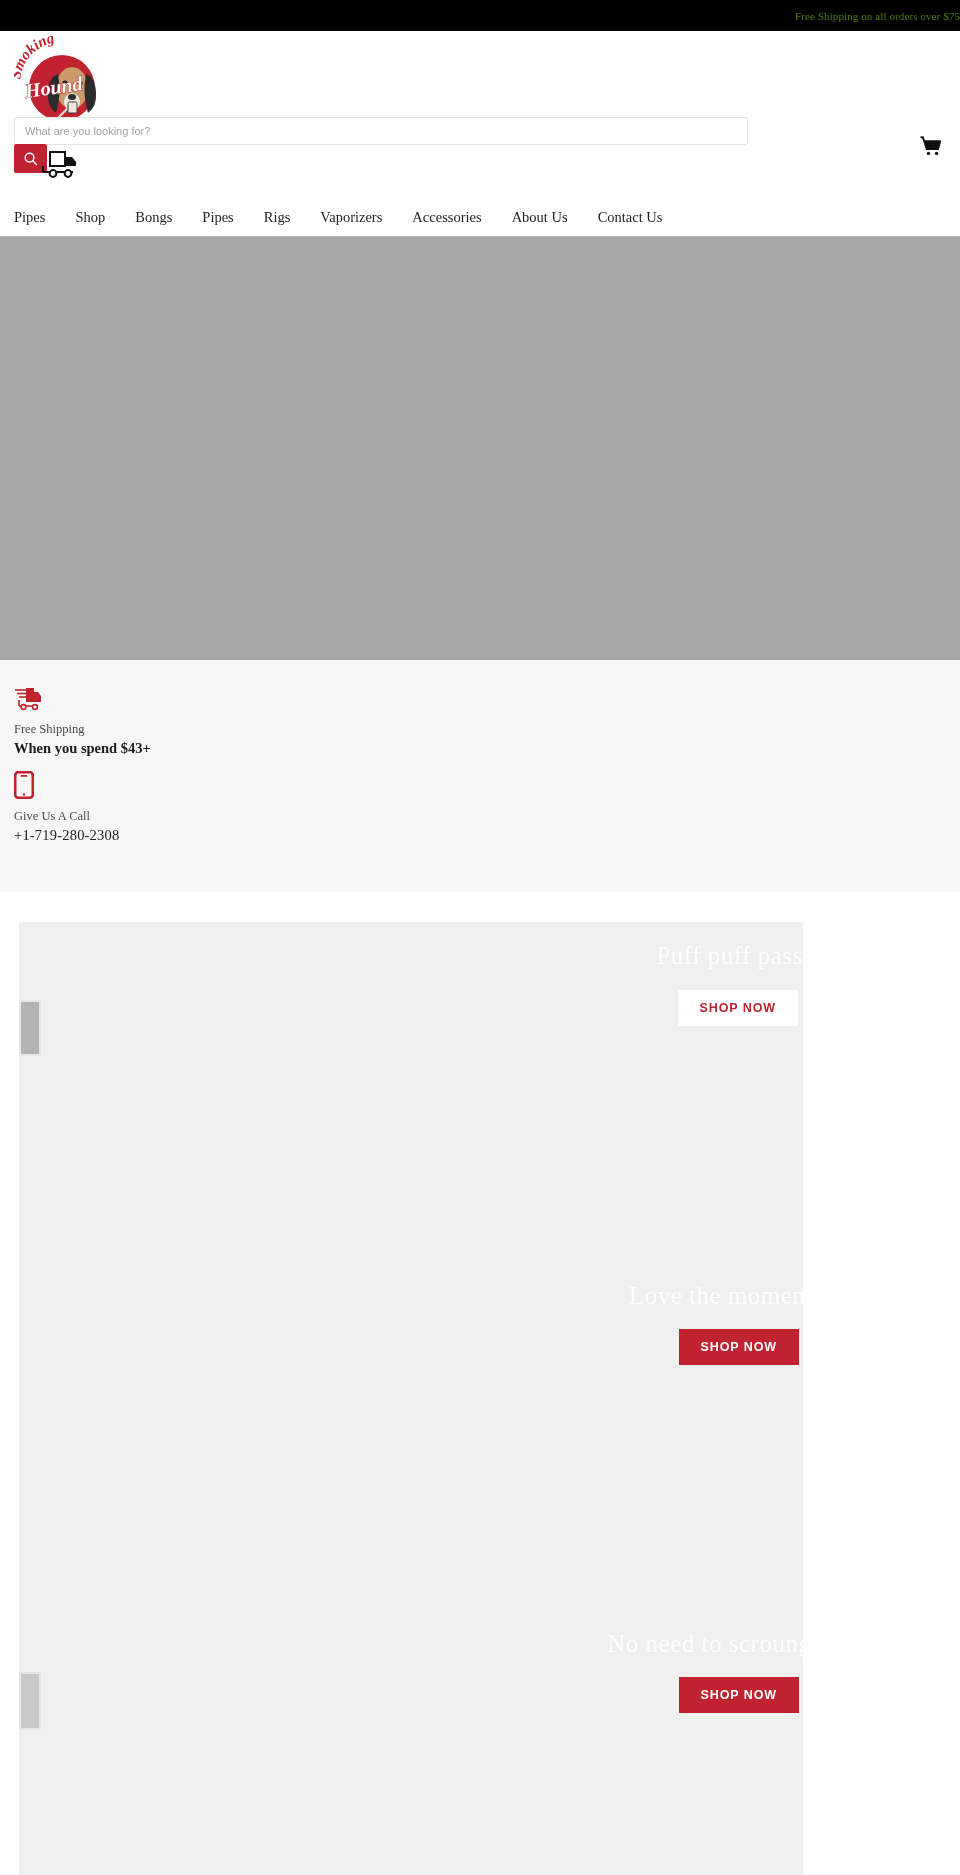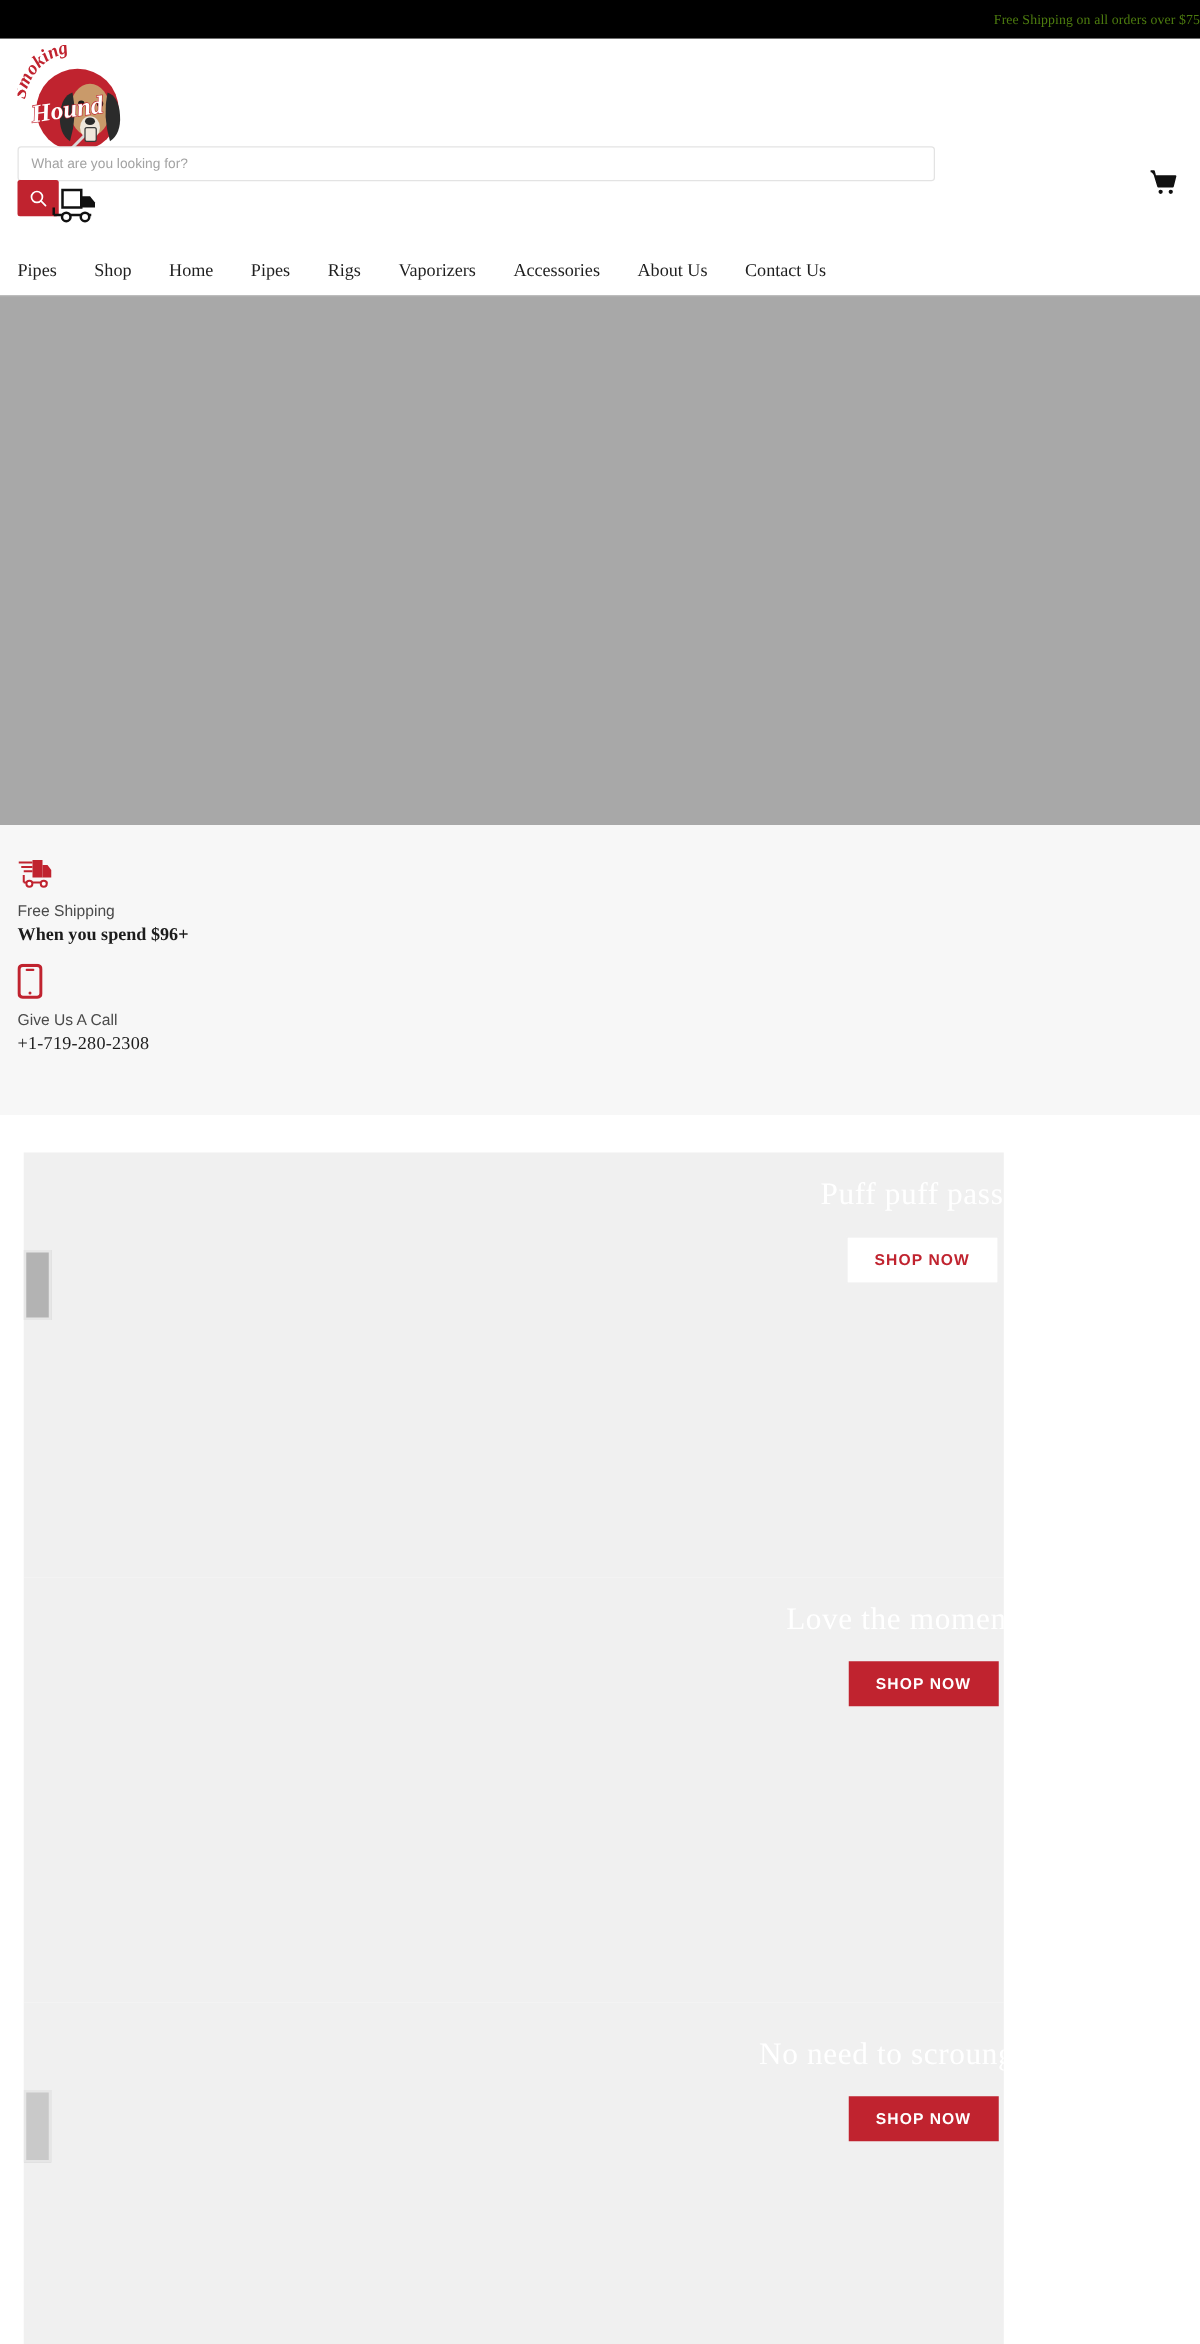--- a/index.html
+++ b/index.html
@@ -133,21 +133,21 @@
   
   .valueprops {
     background: #f7f7f7;
     padding: 26px 0 34px 14px;
   }
   .vp-block { margin-bottom: 14px; }
   .vp-icon { width: 28px; height: 26px; margin-bottom: 9px; }
   .vp-icon svg { display: block; width: 100%; height: 100%; }
   .vp-icon.phone { width: 20px; height: 28px; }
   .vp-title {
-    font-family: Liberation Sans, sans-serif;
+    font-family: Liberation Serif, serif;
     font-size: 12.5px;
     color: #4a4a4a;
     line-height: 16px;
     margin-bottom: 2px;
   }
   .vp-sub {
     font-family: "Liberation Serif", serif;
     font-size: 14.5px;
     color: #1c1c1c;
     font-weight: bold;
@@ -294,21 +294,21 @@
         <circle cx="12" cy="25.5" r="3.4" fill="#fff" stroke="#111" stroke-width="2"></circle>
         <circle cx="27" cy="25.5" r="3.4" fill="#fff" stroke="#111" stroke-width="2"></circle>
       </svg>
     </span>
   </div>
 </header>
 
 <nav class="mainnav">
   <a class="nav-item" href="#">Pipes</a>
   <a class="nav-item" href="#">Shop</a>
-  <a class="nav-item" href="#">Home</a>
+  <a class="nav-item" href="#">Bongs</a>
   <a class="nav-item" href="#">Pipes</a>
   <a class="nav-item" href="#">Rigs</a>
   <a class="nav-item" href="#">Vaporizers</a>
   <a class="nav-item" href="#">Accessories</a>
   <a class="nav-item" href="#">About Us</a>
   <a class="nav-item" href="#">Contact Us</a>
 </nav>
 
 <section class="hero"></section>
 
@@ -322,21 +322,21 @@
         <line x1="5" y1="11" x2="12" y2="11" stroke="#c0232f" stroke-width="1.6"></line>
         <rect x="12" y="2" width="8" height="14" fill="#c0232f"></rect>
         <path d="M20 6h4l3 4v6h-7z" fill="#c0232f"></path>
         <line x1="5" y1="14" x2="5" y2="20" stroke="#c0232f" stroke-width="1.6"></line>
         <line x1="5" y1="20" x2="24" y2="20" stroke="#c0232f" stroke-width="1.6"></line>
         <circle cx="9.5" cy="21" r="2.4" fill="#fff" stroke="#c0232f" stroke-width="1.6"></circle>
         <circle cx="21" cy="21" r="2.4" fill="#fff" stroke="#c0232f" stroke-width="1.6"></circle>
       </svg>
     </div>
     <div class="vp-title">Free Shipping</div>
-    <div class="vp-sub">When you spend $96+</div>
+    <div class="vp-sub">When you spend $43+</div>
   </div>
 
   <div class="vp-block">
     <div class="vp-icon phone">
       <svg viewBox="0 0 20 28" xmlns="http://www.w3.org/2000/svg" aria-hidden="true">
         <rect x="1.2" y="1.2" width="17.6" height="25.6" rx="3" fill="none" stroke="#c0232f" stroke-width="2.6"></rect>
         <rect x="6.5" y="4" width="7" height="1.8" rx=".9" fill="#c0232f"></rect>
         <circle cx="10" cy="23.4" r="1.2" fill="#c0232f"></circle>
       </svg>
     </div>

